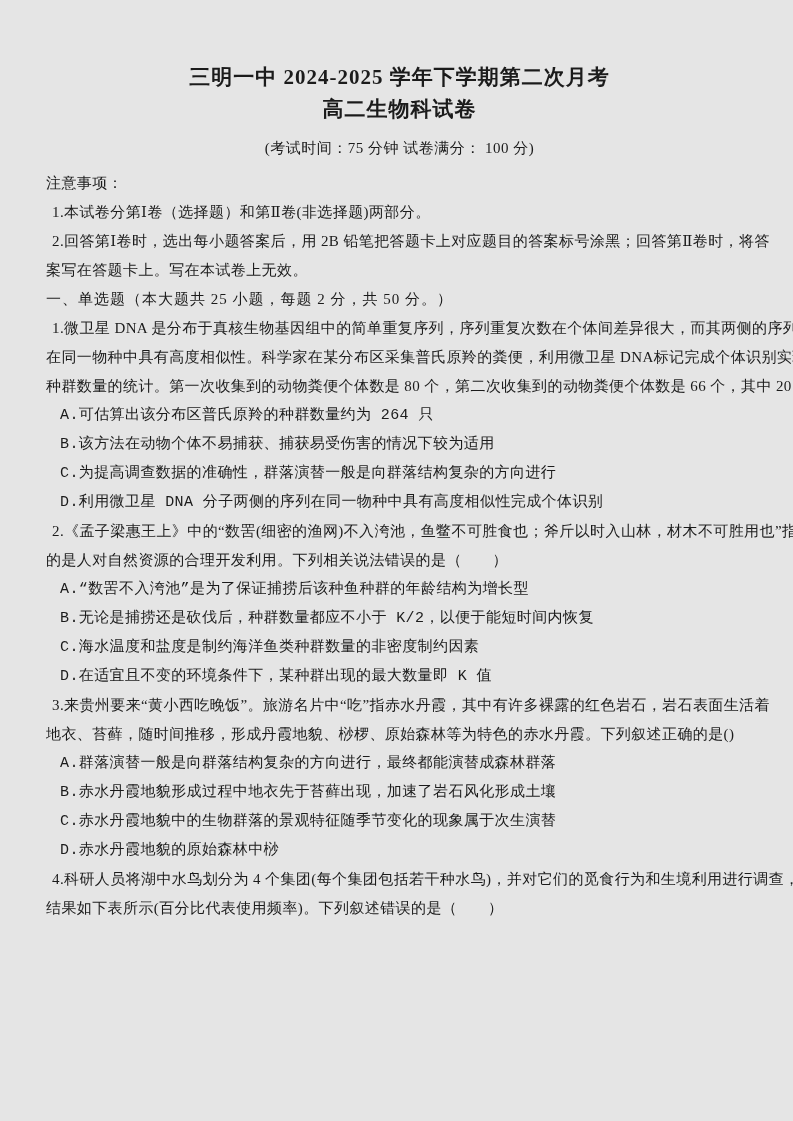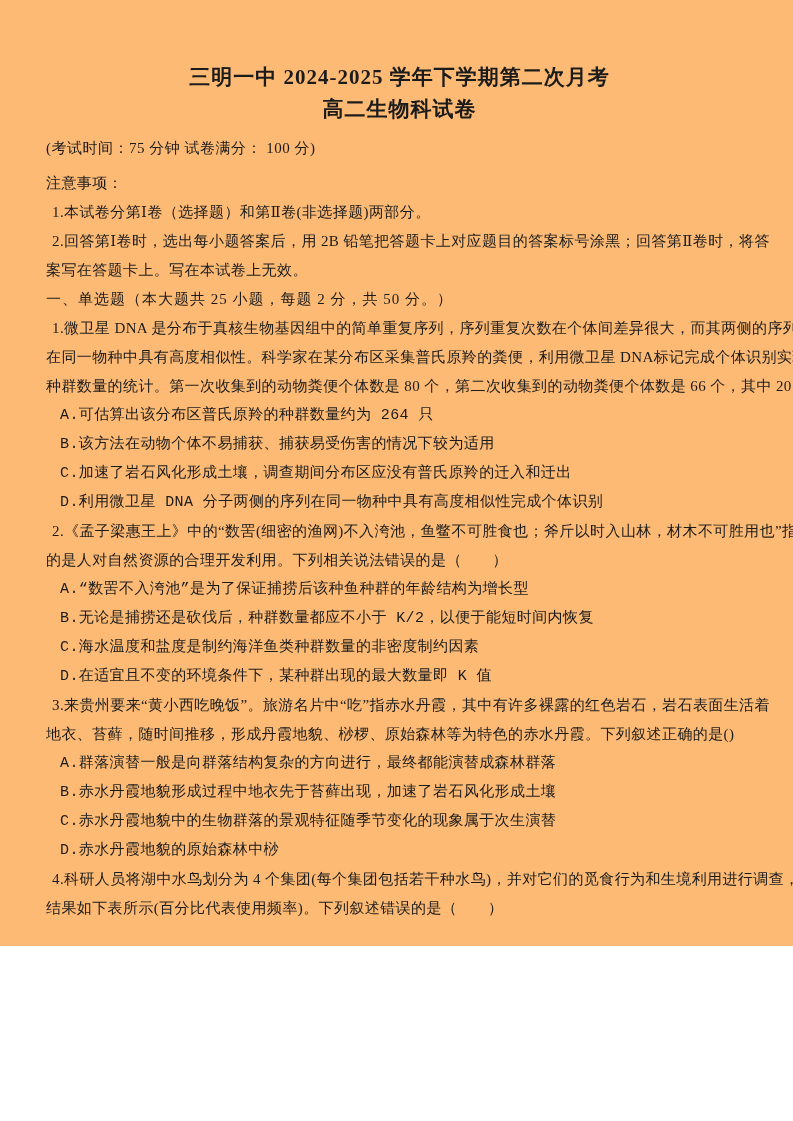--- a/index.html
+++ b/index.html
@@ -10,37 +10,37 @@
   body {
     width: 793px;
     height: 1121px;
     overflow: hidden;
     color: #1b1b1b;
     font-family: "Liberation Serif", "DejaVu Serif", serif;
   }
   .page {
     box-sizing: border-box;
     width: 793px;
-    height: 946px;
+    height: 1121px;
     padding: 62px 40px 16px 46px;
-    background: #fdba74;
+    background: #e5e5e5;
   }
   .title, .subtitle {
     margin: 0;
     text-align: center;
     font-size: 21px;
     font-weight: bold;
     line-height: 30px;
     letter-spacing: 1px;
   }
   .subtitle {
     line-height: 34px;
   }
   .exam-info {
-    text-align: left;
+    text-align: center;
     font-size: 15px;
     line-height: 29px;
     margin-top: 8px;
     letter-spacing: 0.5px;
   }
   .notice-block {
     margin-top: 6px;
   }
   .line {
     font-size: 15px;
@@ -83,21 +83,21 @@
 
   <div class="line section-intro">一、单选题（本大题共 25 小题，每题 2 分，共 50 分。）</div>
 
   <div>
       <div>
         <div class="line indent-1">1.微卫星 DNA 是分布于真核生物基因组中的简单重复序列，序列重复次数在个体间差异很大，而其两侧的序列</div>
         <div class="line">在同一物种中具有高度相似性。科学家在某分布区采集普氏原羚的粪便，利用微卫星 DNA标记完成个体识别实现</div>
         <div class="line">种群数量的统计。第一次收集到的动物粪便个体数是 80 个，第二次收集到的动物粪便个体数是 66 个，其中 20 个</div>
         <div class="line indent-2">A.可估算出该分布区普氏原羚的种群数量约为 264 只</div>
         <div class="line indent-2">B.该方法在动物个体不易捕获、捕获易受伤害的情况下较为适用</div>
-        <div class="line indent-2">C.加速了岩石风化形成土壤，调查期间分布区应没有普氏原羚的迁入和迁出</div>
+        <div class="line indent-2">C.为提高调查数据的准确性，群落演替一般是向群落结构复杂的方向进行</div>
         <div class="line indent-2">D.利用微卫星 DNA 分子两侧的序列在同一物种中具有高度相似性完成个体识别</div>
       </div>
       <div>
         <div class="line indent-1">2.《孟子梁惠王上》中的“数罟(细密的渔网)不入洿池，鱼鳖不可胜食也；斧斤以时入山林，材木不可胜用也”指</div>
         <div class="line">的是人对自然资源的合理开发利用。下列相关说法错误的是（　　）</div>
         <div class="line indent-2">A.“数罟不入洿池”是为了保证捕捞后该种鱼种群的年龄结构为增长型</div>
         <div class="line indent-2">B.无论是捕捞还是砍伐后，种群数量都应不小于 K/2，以便于能短时间内恢复</div>
         <div class="line indent-2">C.海水温度和盐度是制约海洋鱼类种群数量的非密度制约因素</div>
         <div class="line indent-2">D.在适宜且不变的环境条件下，某种群出现的最大数量即 K 值</div>
       </div>

